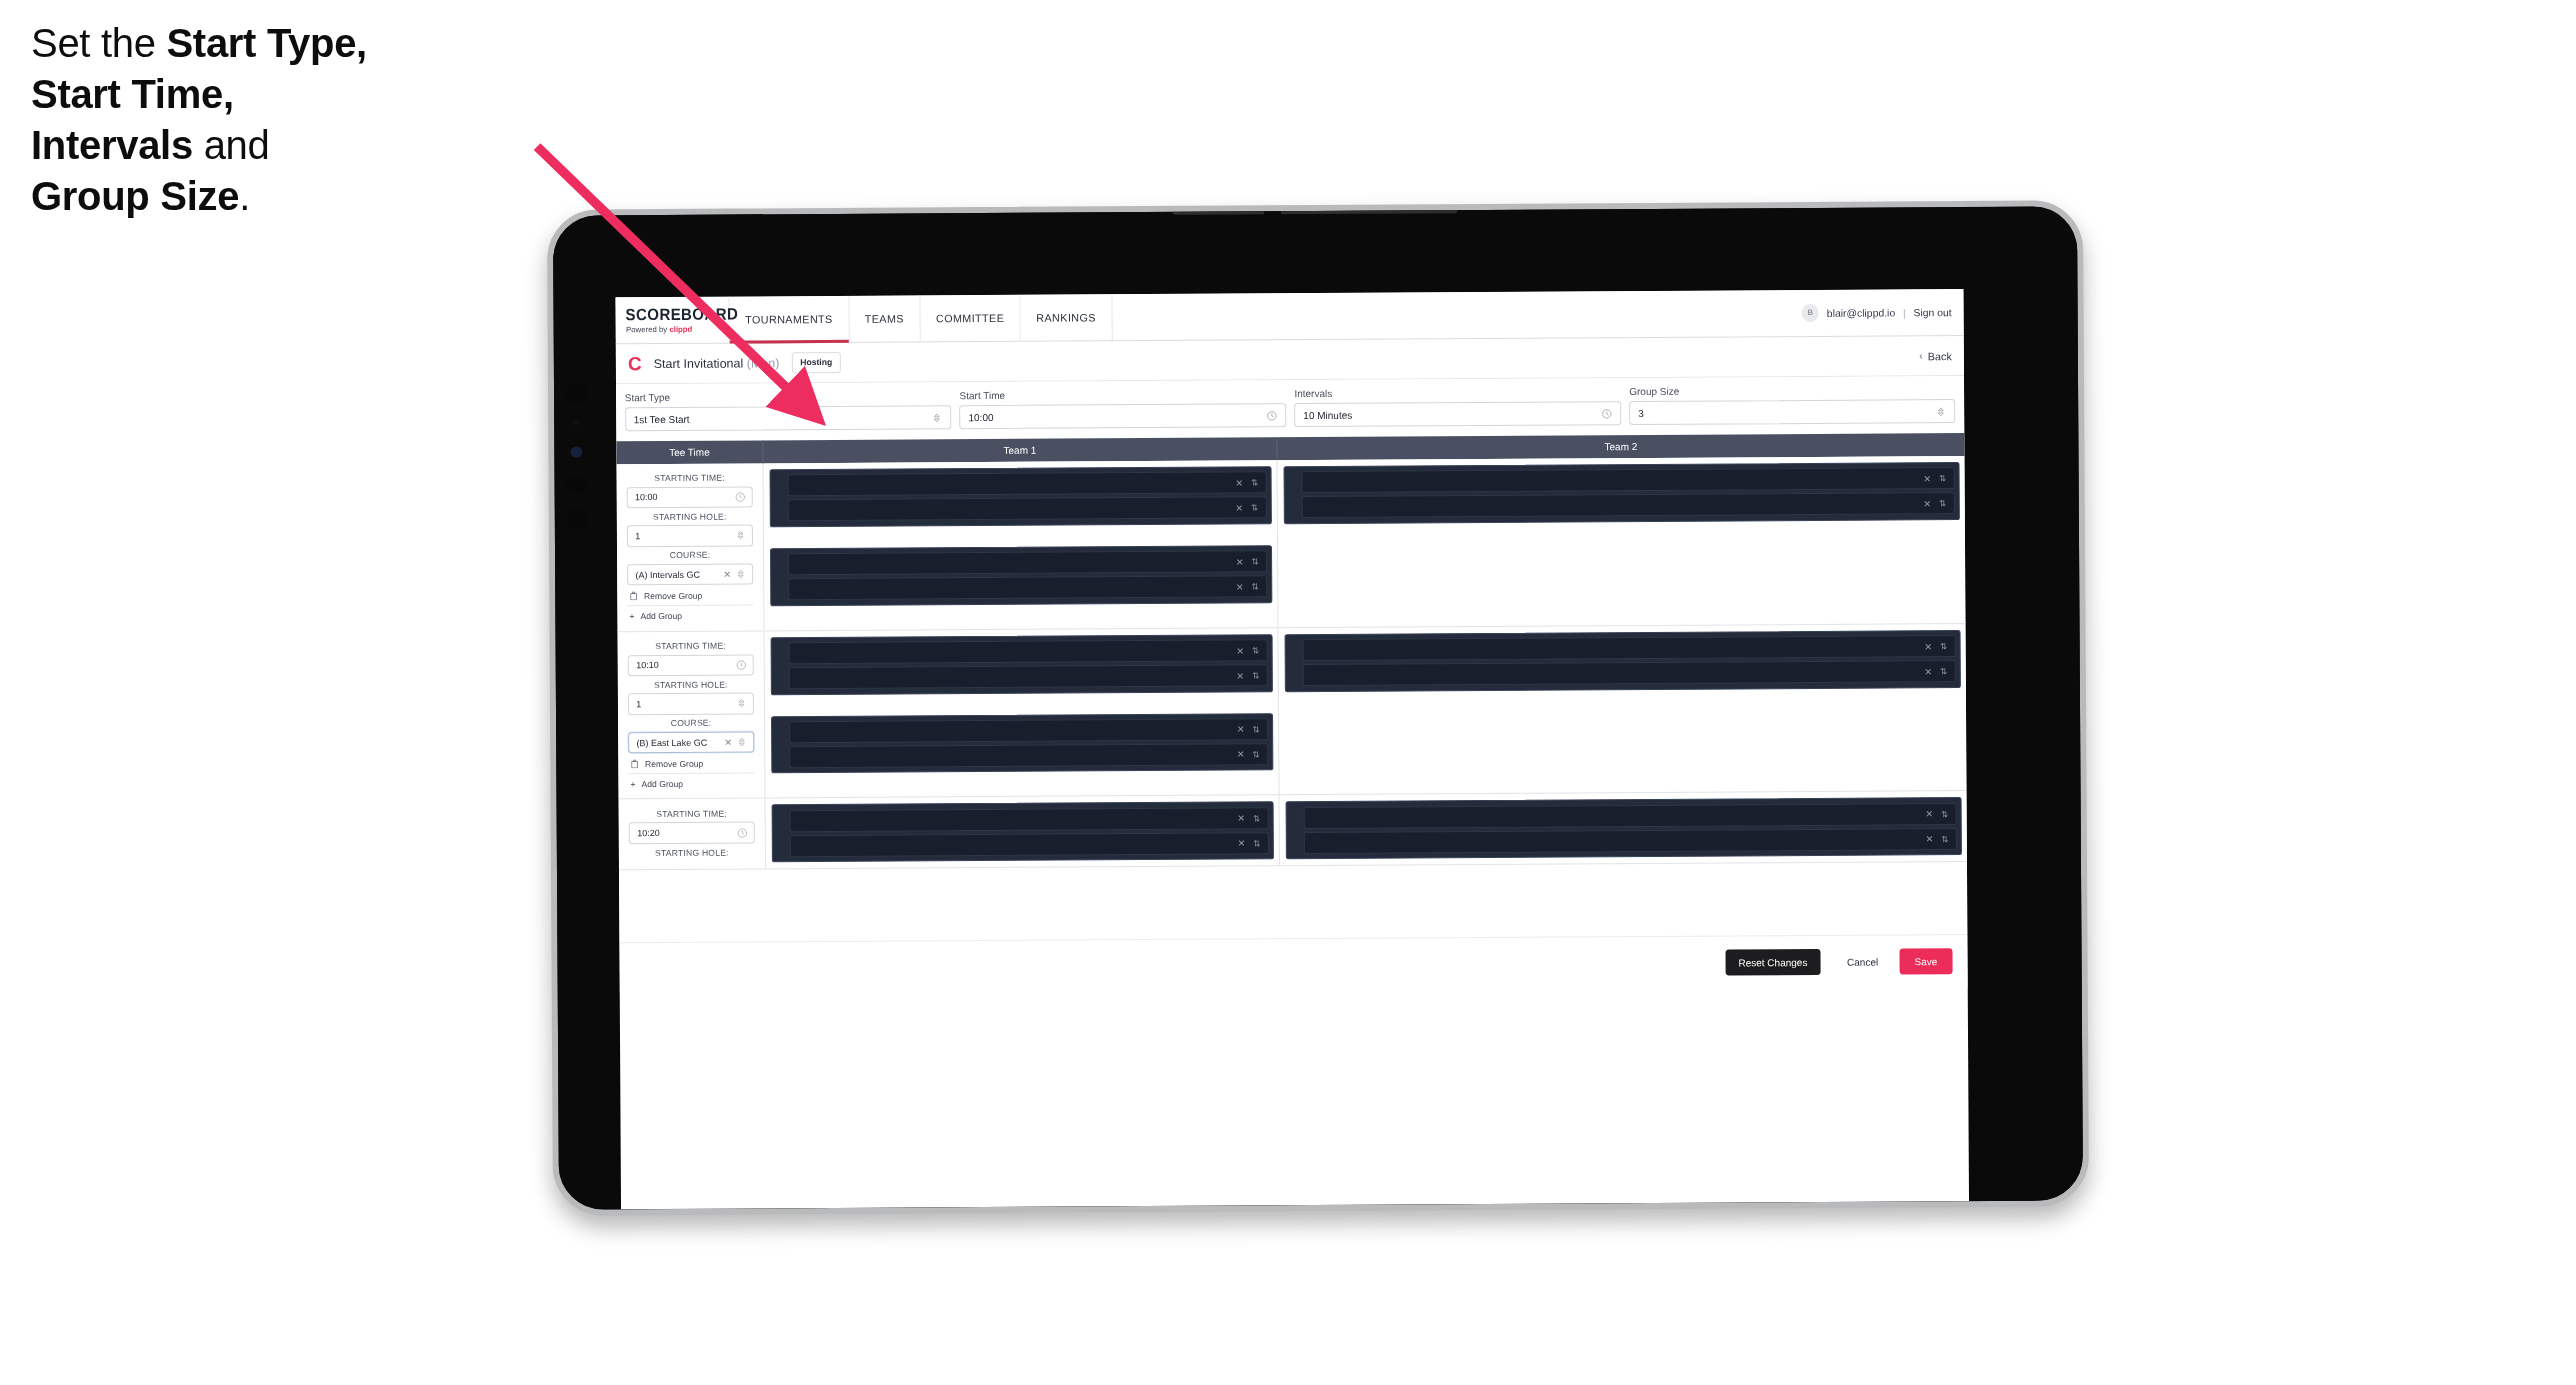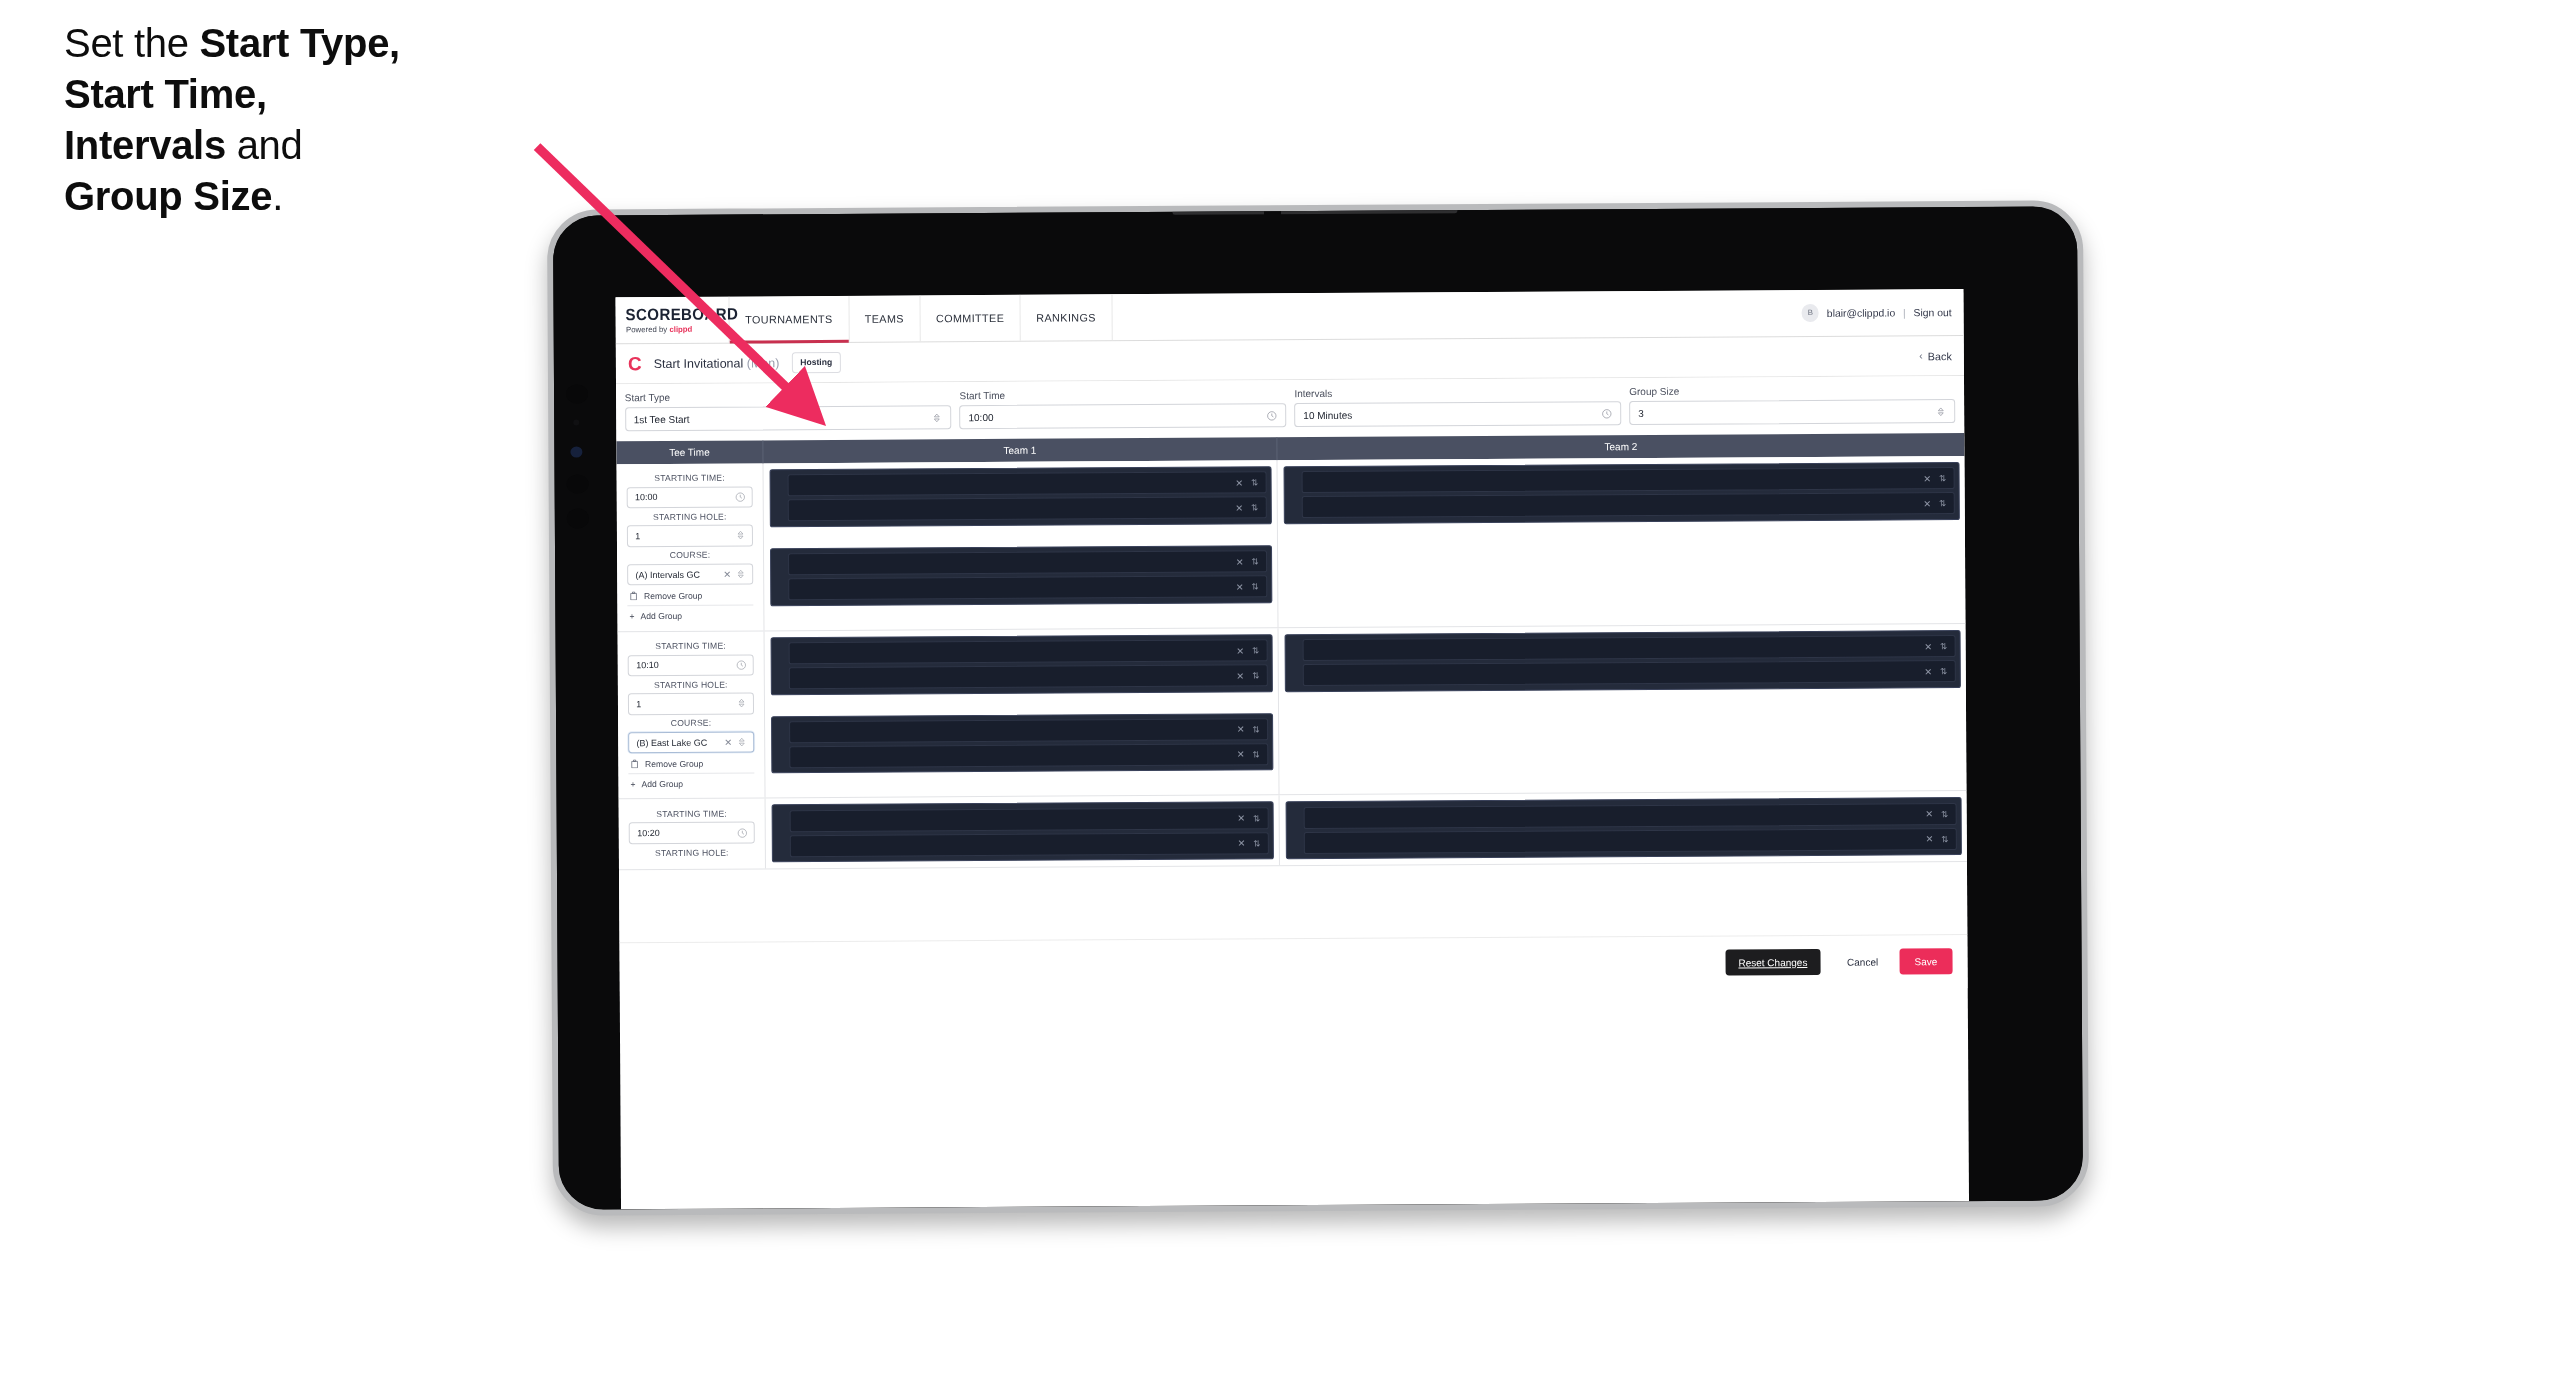--- a/index.html
+++ b/index.html
@@ -12,21 +12,20 @@
 
   
   .caption {
     position: absolute;
     left: 31px; top: 22.4px;
     width: 535px;
     font-size: 40px;
     line-height: 1.06;
     color: #0d0d0d;
     letter-spacing: -0.3px;
-    margin-left: 33px;
   }
   .caption .b { font-weight: 700; }
   .caption .n { font-weight: 400; }
   .caption p { margin-bottom: 8.6px; }
 
   
   .arrow-svg {
     position: absolute;
     left: 518px; top: 138px;
     width: 380px; height: 328px;
@@ -313,21 +312,20 @@
     gap: 0;
     border-top: 0.9px solid #ececec;
   }
   .btn-reset {
     background: #1d1d1f; color: #fff;
     font-size: 10px;
     padding: 7.8px 13px;
     border-radius: 3.5px;
     border: none; cursor: pointer;
     font-family: inherit;
-    text-decoration: underline;
   }
   .btn-cancel {
     background: transparent; color: #2b3040;
     font-size: 10px;
     padding: 7.8px 14.7px;
     border: none; cursor: pointer;
     margin-left: 12px;
     font-family: inherit;
   }
   .btn-save {

